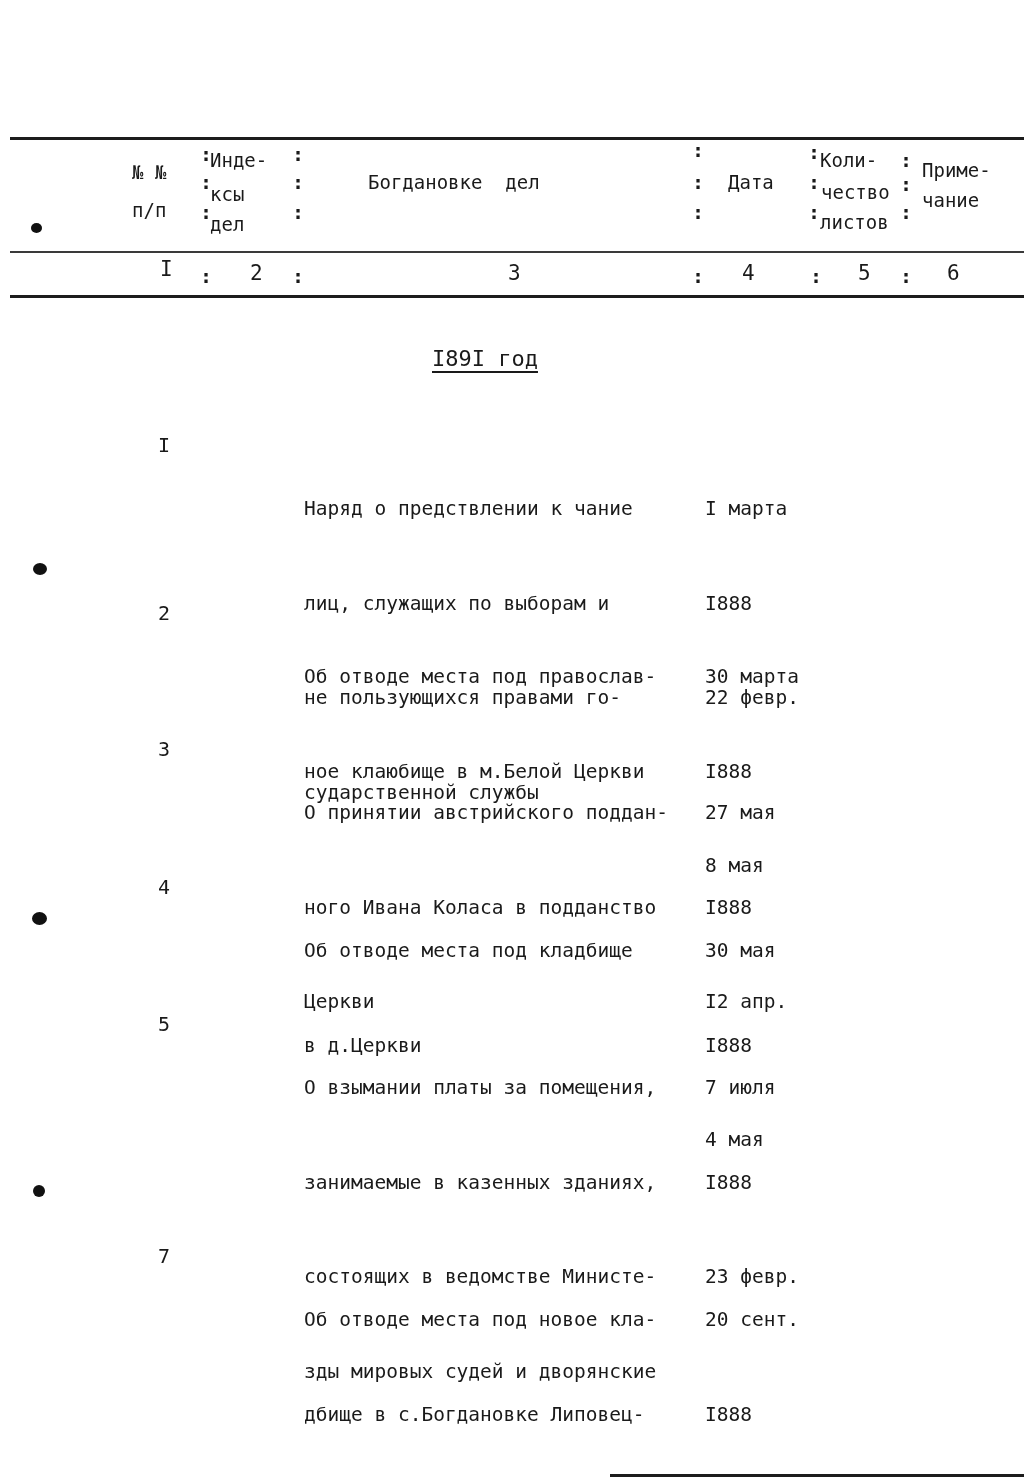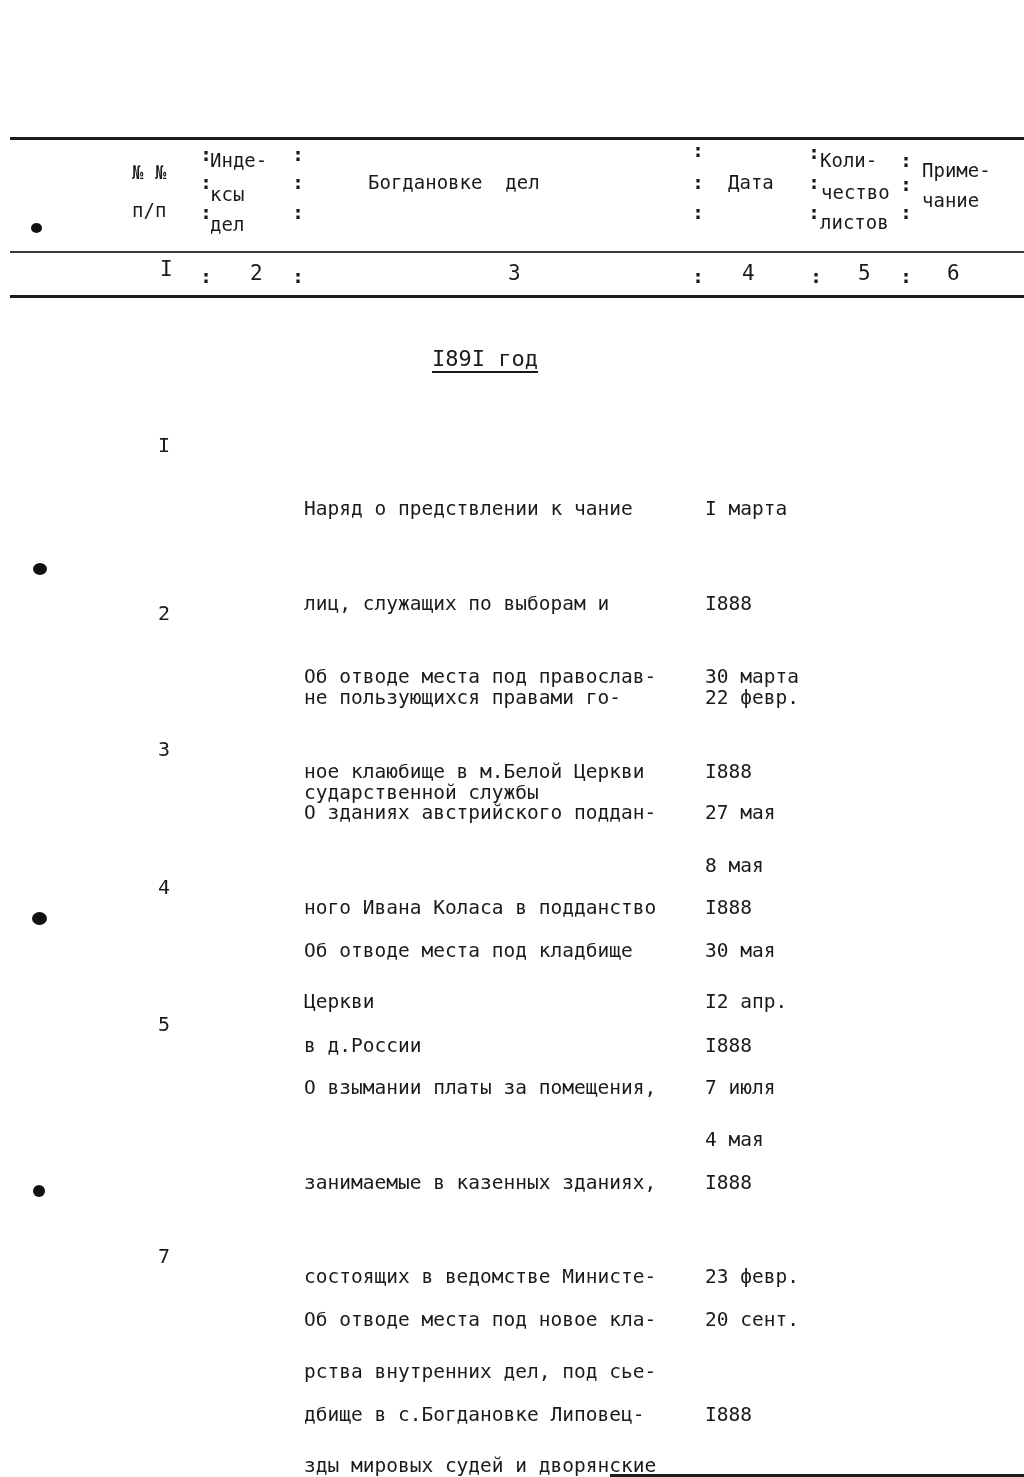--- a/index.html
+++ b/index.html
@@ -130,51 +130,50 @@
     <div class="entry-date">
       <div>30 марта</div>
       <div>I888</div>
       <div>8 мая</div>
     </div>
   </div>
 
   <div class="entry" style="top:734px;">
     <div class="entry-num">3</div>
     <div class="entry-title">
-      <div>О зданиях австрийского поддан-</div>
+      <div>О принятии австрийского поддан-</div>
       <div>ного Ивана Коласа в подданство</div>
       <div>Церкви</div>
     </div>
     <div class="entry-date">
       <div>27 мая</div>
       <div>I888</div>
       <div>I2 апр.</div>
     </div>
   </div>
 
   <div class="entry" style="top:872px;">
     <div class="entry-num">4</div>
     <div class="entry-title">
       <div>Об отводе места под кладбище</div>
-      <div>в д.России</div>
+      <div>в д.Церкви</div>
     </div>
     <div class="entry-date">
       <div>30 мая</div>
       <div>I888</div>
       <div>4 мая</div>
     </div>
   </div>
 
   <div class="entry" style="top:1009px;">
     <div class="entry-num">5</div>
     <div class="entry-title">
       <div>О взымании платы за помещения,</div>
       <div>занимаемые в казенных зданиях,</div>
       <div>состоящих в ведомстве Министе-</div>
-      <div>рства внутренних дел, под сье-</div>
       <div>зды мировых судей и дворянские</div>
       
     </div>
     <div class="entry-date">
       <div>7 июля</div>
       <div>I888</div>
       <div>23 февр.</div>
     </div>
   </div>
 

